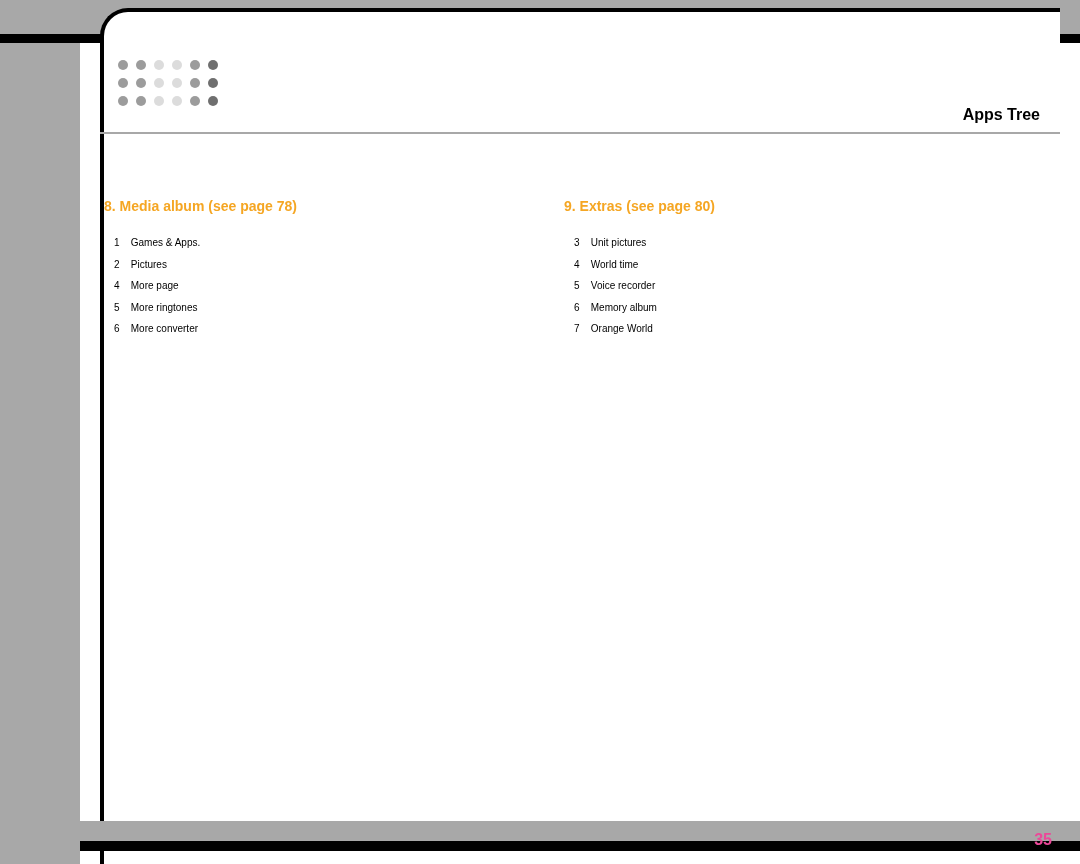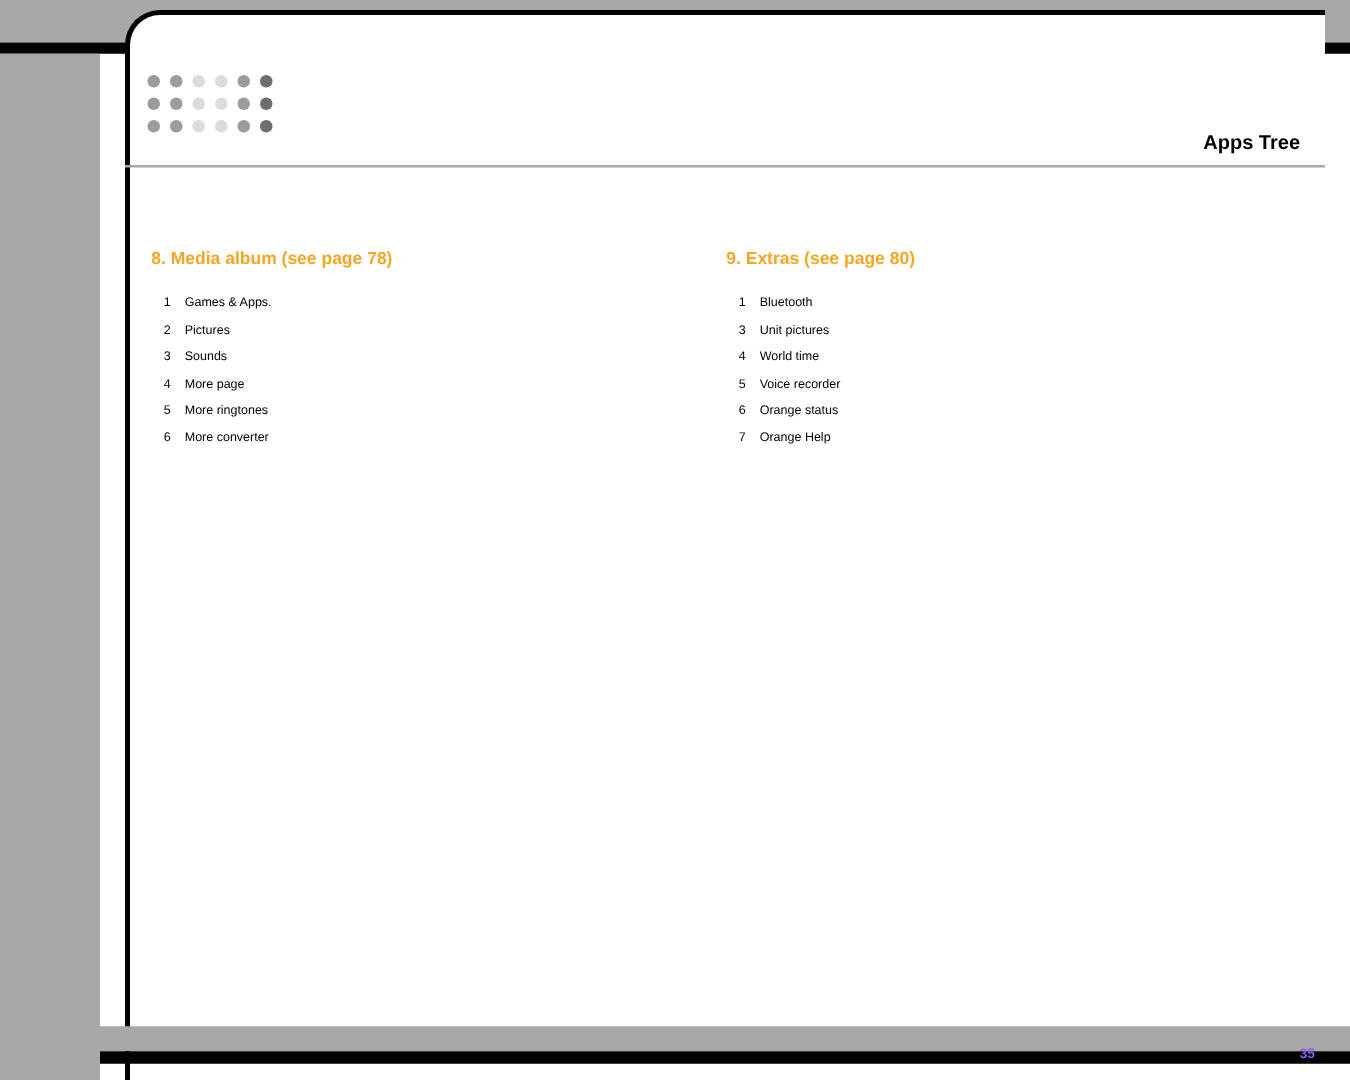--- a/index.html
+++ b/index.html
@@ -106,35 +106,34 @@
     left: 80px;
     right: 0;
     bottom: 13px;
     height: 10px;
     background: #000;
   }
   .page-number {
     position: absolute;
     right: 28px;
     bottom: 15px;
-    color: #8b5cf6;
-    font-size: 11px;
+    color: #ec4899;
+    font-size: 16px;
     font-weight: bold;
     margin-left: 26px;
   }
 
   
   .content {
     position: absolute;
     left: 100px;
     right: 40px;
     top: 198px;
     display: flex;
     gap: 0;
-    padding-left: 17px;
   }
   .col {
     width: 460px;
   }
   .section-heading {
     color: #f5a623;
     font-weight: bold;
     font-size: 14px;
     margin: 0 0 18px 4px;
   }
@@ -183,36 +182,34 @@
 <div class="page-title">Apps Tree</div>
 <div class="divider"></div>
 
 <div class="content">
 
   <div class="col">
     <div class="section-heading">8. Media album (see page 78)</div>
     <div class="items">
       <div class="item-line"><span class="item-num">1</span> <span>Games &amp; Apps.</span></div>
       <div class="item-line"><span class="item-num">2</span> <span>Pictures</span></div>
-      <div class="item-line"><span class="item-num">3</span> <span>Sounds</span></div>
       <div class="item-line"><span class="item-num">4</span> <span>More page</span></div>
       <div class="item-line"><span class="item-num">5</span> <span>More ringtones</span></div>
       <div class="item-line"><span class="item-num">6</span> <span>More converter</span></div>
     </div>
   </div>
 
   <div class="col">
     <div class="section-heading">9. Extras (see page 80)</div>
     <div class="items">
-      <div class="item-line"><span class="item-num">1</span> <span>Bluetooth</span></div>
       <div class="item-line"><span class="item-num">3</span> <span>Unit pictures</span></div>
       <div class="item-line"><span class="item-num">4</span> <span>World time</span></div>
       <div class="item-line"><span class="item-num">5</span> <span>Voice recorder</span></div>
-      <div class="item-line"><span class="item-num">6</span> <span>Orange status</span></div>
-      <div class="item-line"><span class="item-num">7</span> <span>Orange Help</span></div>
+      <div class="item-line"><span class="item-num">6</span> <span>Memory album</span></div>
+      <div class="item-line"><span class="item-num">7</span> <span>Orange World</span></div>
     </div>
   </div>
 
 </div>
 
 <div class="footer-bar"></div>
 <div class="footer-dark"></div>
 <div class="page-number">35</div>
 
 </body></html>

